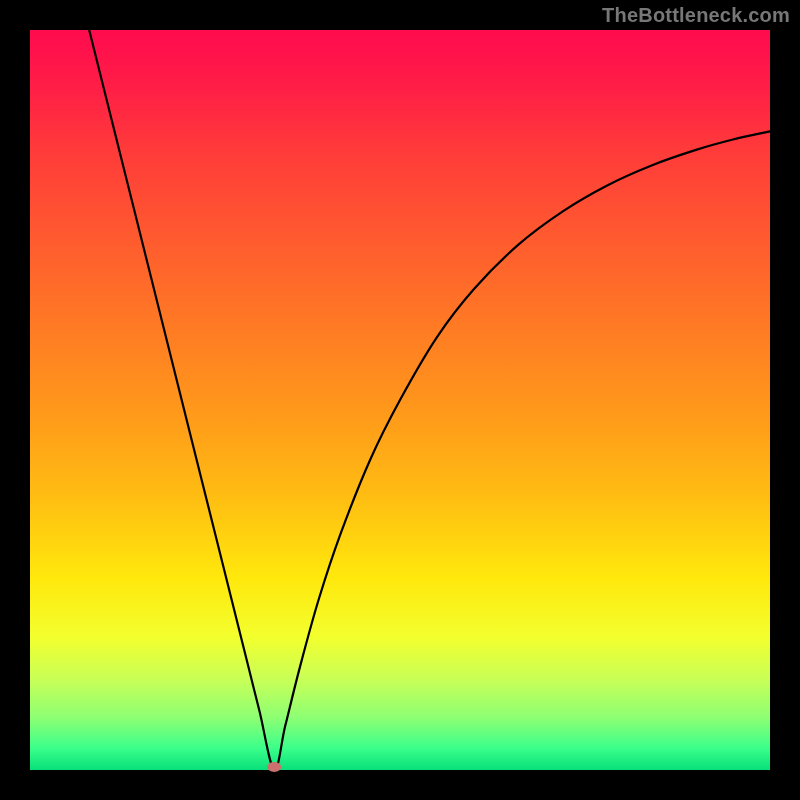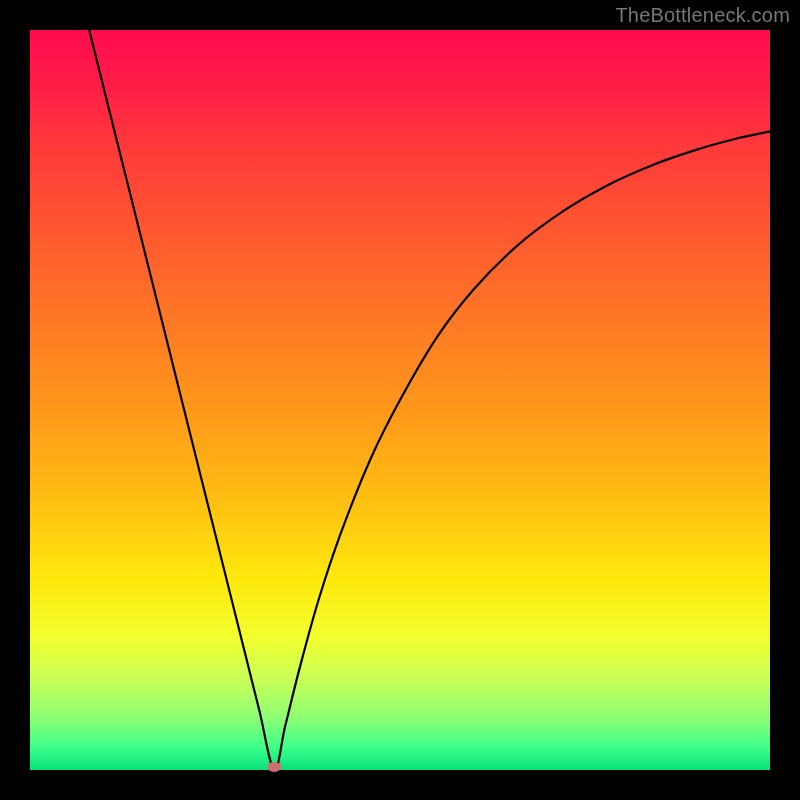--- a/index.html
+++ b/index.html
@@ -17,21 +17,21 @@
     height: 800px;
     background: #000;
   }
   .watermark {
     position: absolute;
     top: 4px;
     right: 10px;
     color: #777;
     font-size: 20px;
     letter-spacing: 0.2px;
-    font-weight: 400;
+    font-weight: 700;
     user-select: none;
   }
   .plot {
     position: absolute;
     left: 30px;
     top: 30px;
     width: 740px;
     height: 740px;
     
     background: linear-gradient(

